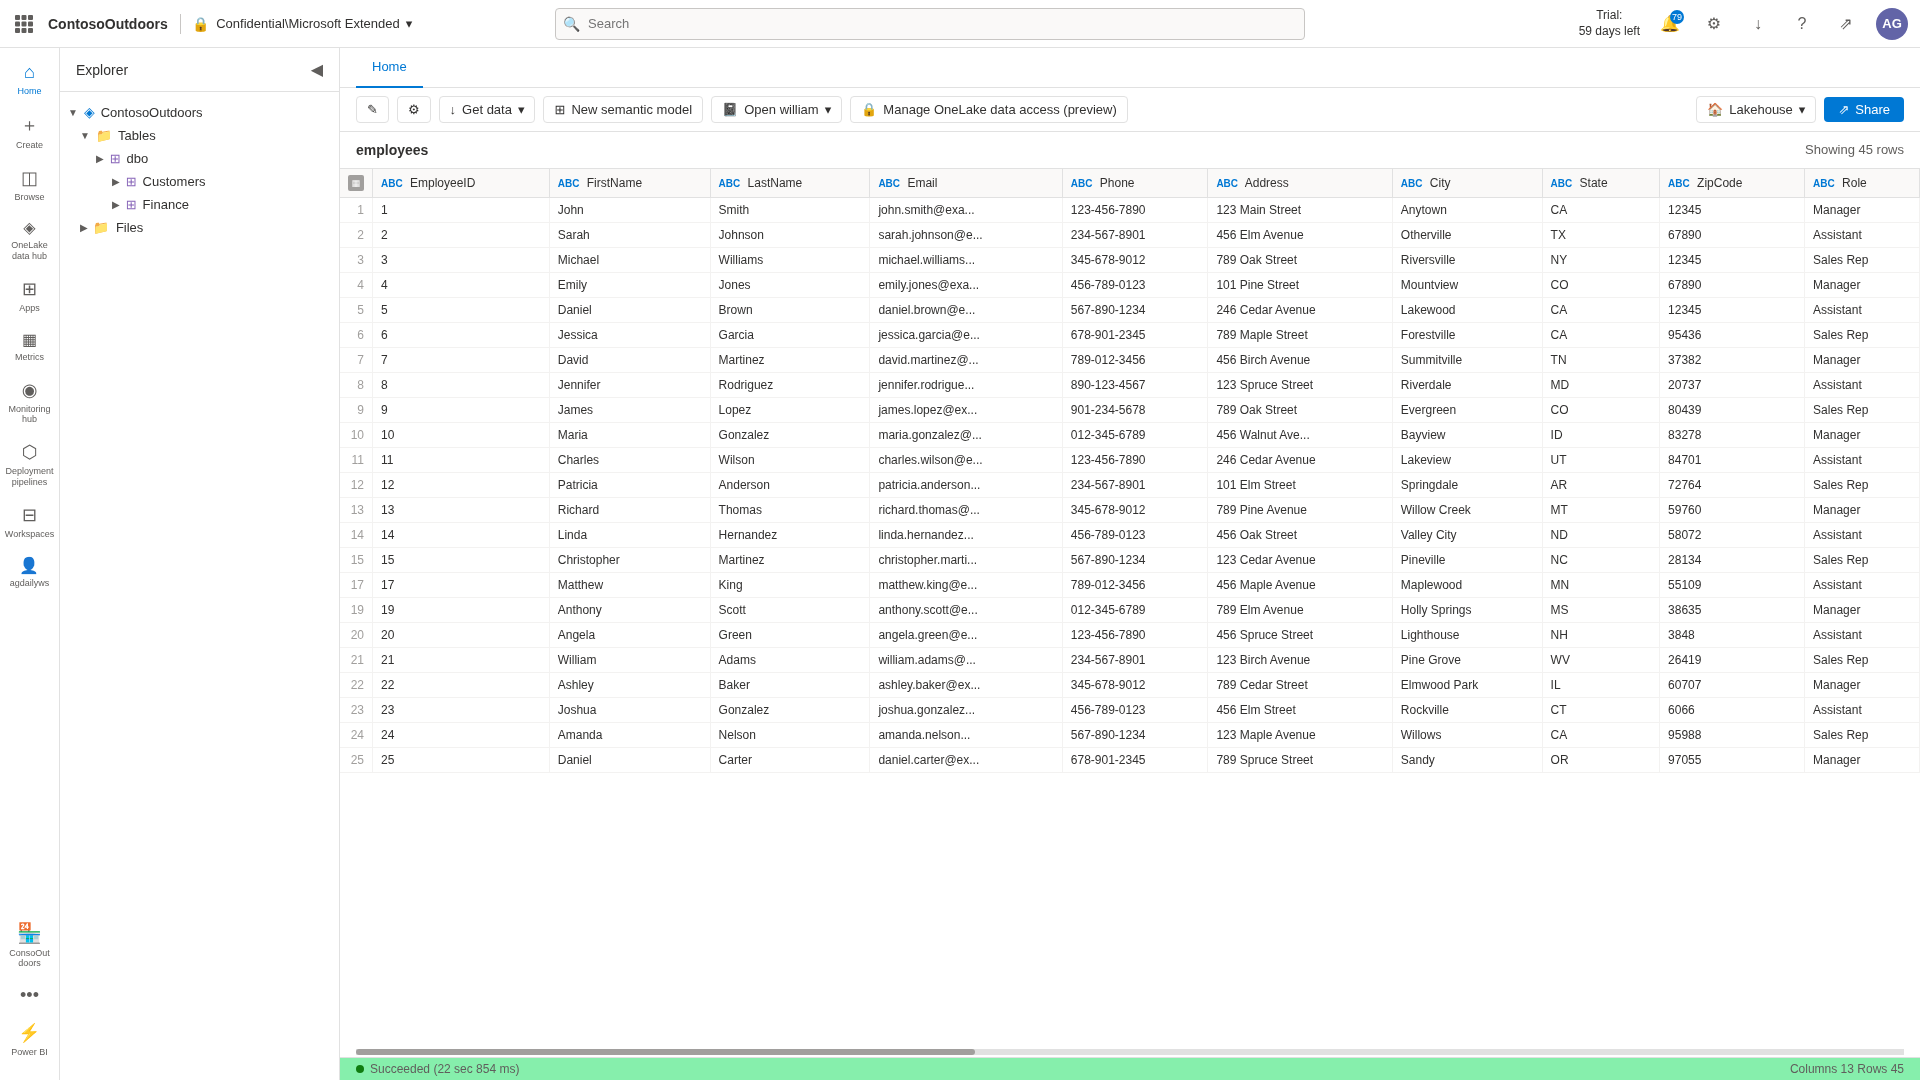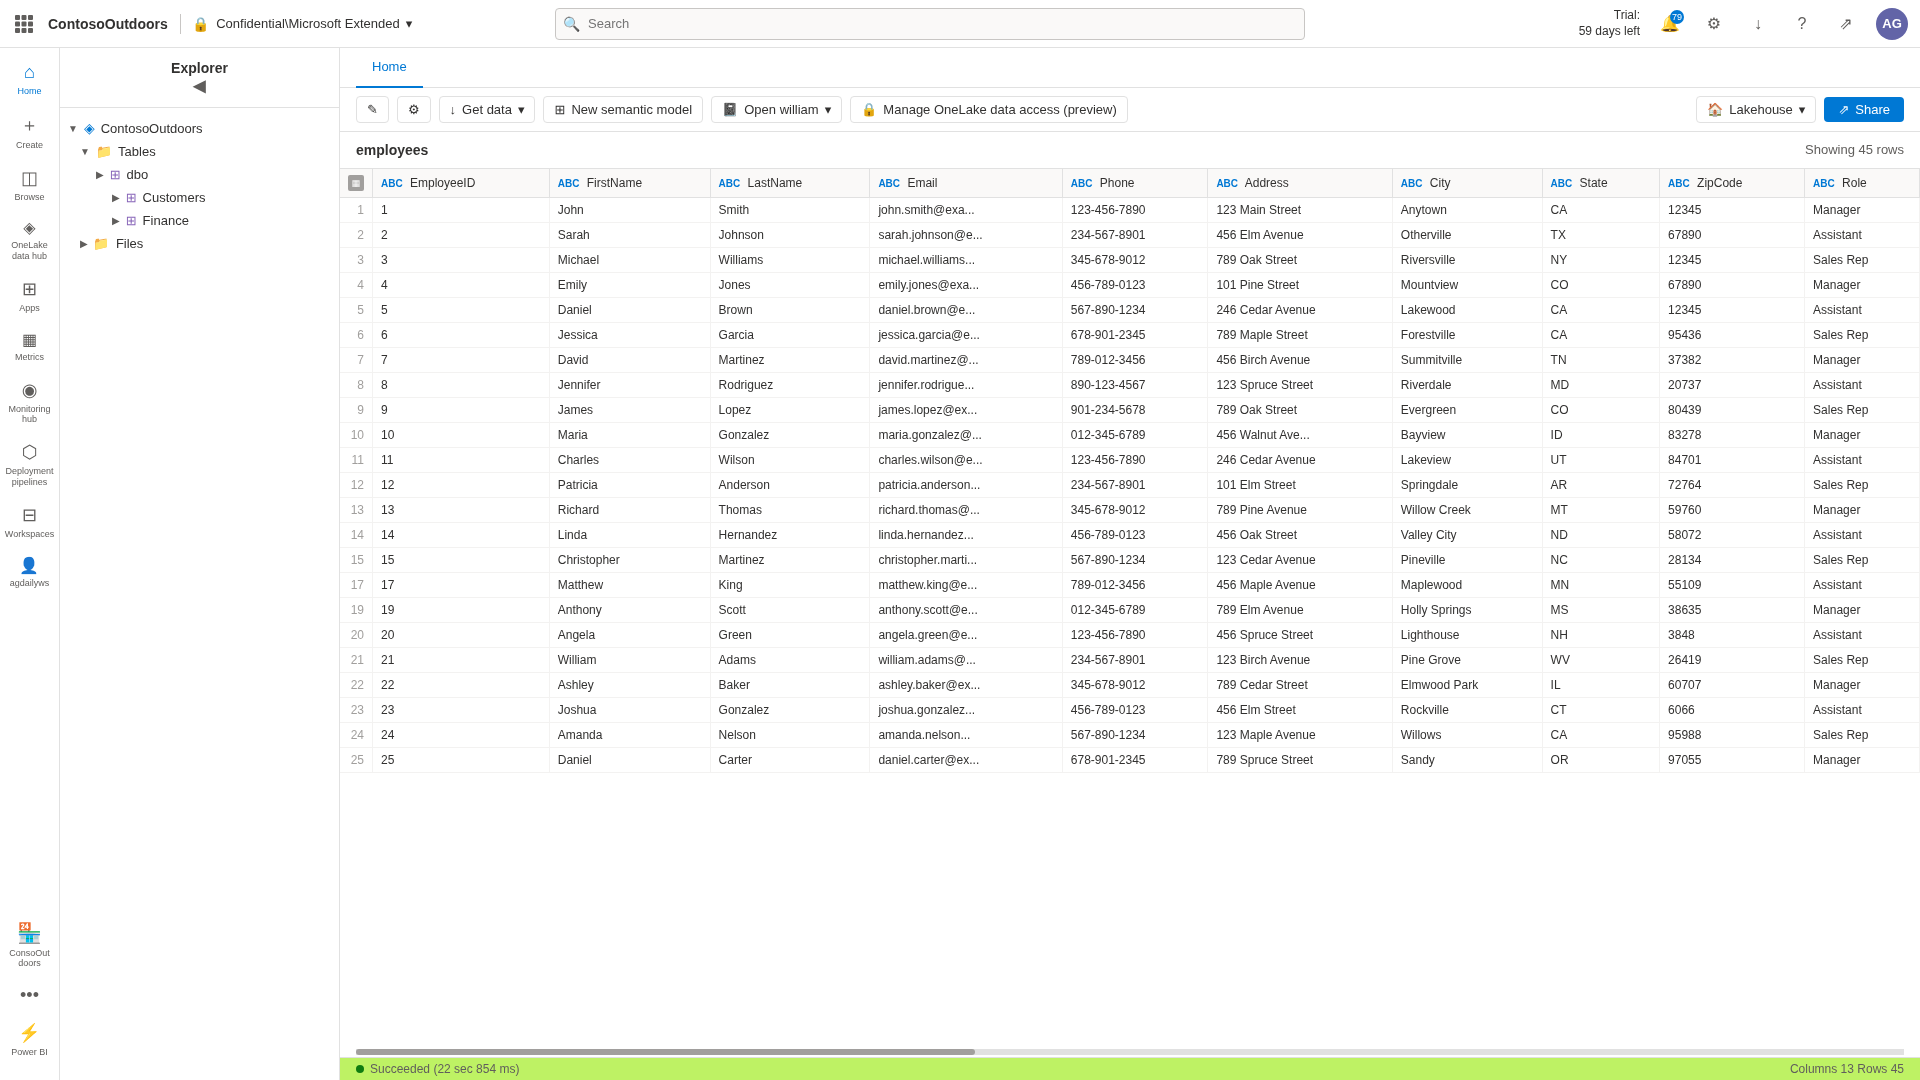--- a/index.html
+++ b/index.html
@@ -19,21 +19,21 @@
     .topbar-search input {
       width: 100%; height: 32px; border: 1px solid #c8c6c4; border-radius: 4px;
       padding: 0 12px 0 32px; font-size: 13px; background: #faf9f8;
     }
     .search-wrap { position: relative; }
     .search-wrap .search-icon {
       position: absolute; left: 8px; top: 50%; transform: translateY(-50%);
       color: #605e5c; font-size: 14px;
     }
     .topbar-right { display: flex; align-items: center; gap: 16px; margin-left: auto; }
-    .trial-info { font-size: 12px; text-align: right; line-height: 1.3; color: #323130; }
+    .trial-info { font-size: 12px; text-align: center; line-height: 1.3; color: #323130; }
     .topbar-icon { width: 28px; height: 28px; display: flex; align-items: center; justify-content: center; cursor: pointer; color: #605e5c; font-size: 16px; position: relative; }
     .badge { position: absolute; top: 0; right: 0; background: #0078d4; color: #fff; border-radius: 50%; font-size: 9px; width: 14px; height: 14px; display: flex; align-items: center; justify-content: center; }
     .avatar { width: 32px; height: 32px; border-radius: 50%; background: #6264a7; color: #fff; display: flex; align-items: center; justify-content: center; font-size: 13px; font-weight: 600; cursor: pointer; }
 
     
     .app-layout { display: flex; height: calc(1080px - 48px); }
 
     
     .sidebar {
       width: 60px; background: #fff; border-right: 1px solid #e1e1e1;
@@ -51,21 +51,21 @@
     .sidebar-spacer { flex: 1; }
     .sidebar-bottom { display: flex; flex-direction: column; align-items: center; gap: 4px; padding-bottom: 8px; }
 
     
     .explorer {
       width: 280px; background: #fff; border-right: 1px solid #e1e1e1;
       display: flex; flex-direction: column;
     }
     .explorer-header {
       display: flex; align-items: center; justify-content: space-between;
-      padding: 12px 16px; font-size: 14px; font-weight: 700; border-bottom: 1px solid #e1e1e1; flex-direction: column;
+      padding: 12px 16px; font-size: 14px; font-weight: 400; border-bottom: 1px solid #e1e1e1;
     }
     .explorer-collapse { cursor: pointer; color: #605e5c; font-size: 16px; }
     .explorer-content { flex: 1; overflow-y: auto; padding: 8px 0; }
     .tree-item {
       display: flex; align-items: center; gap: 6px;
       padding: 4px 8px; cursor: pointer; font-size: 13px;
     }
     .tree-indent-1 { padding-left: 20px; }
     .tree-indent-2 { padding-left: 36px; }
     .tree-indent-3 { padding-left: 52px; }
@@ -132,21 +132,21 @@
       padding: 5px 8px; border-bottom: 1px solid #f3f2f1; border-right: 1px solid #f3f2f1;
       white-space: nowrap; overflow: hidden; text-overflow: ellipsis; max-width: 160px;
       color: #323130; font-size: 12px;
     }
     .row-num { color: #a19f9d; text-align: right; width: 30px; }
     .th-row-num { background: #faf9f8; width: 30px; }
 
     
     .status-bar {
       display: flex; justify-content: space-between;
-      padding: 4px 16px; background: #bef264; border-top: 1px solid #e1e1e1;
+      padding: 4px 16px; background: #86efac; border-top: 1px solid #e1e1e1;
       font-size: 12px; color: #605e5c;
     }
     .status-ok { display: flex; align-items: center; gap: 6px; }
     .status-dot { width: 8px; height: 8px; border-radius: 50%; background: #107c10; }
 
     
     .scroll-indicator { height: 6px; background: #e1e1e1; position: relative; margin-bottom: 2px; }
     .scroll-thumb { position: absolute; height: 6px; background: #a19f9d; border-radius: 3px; left: 0; width: 40%; }
   </style>
 </head>

